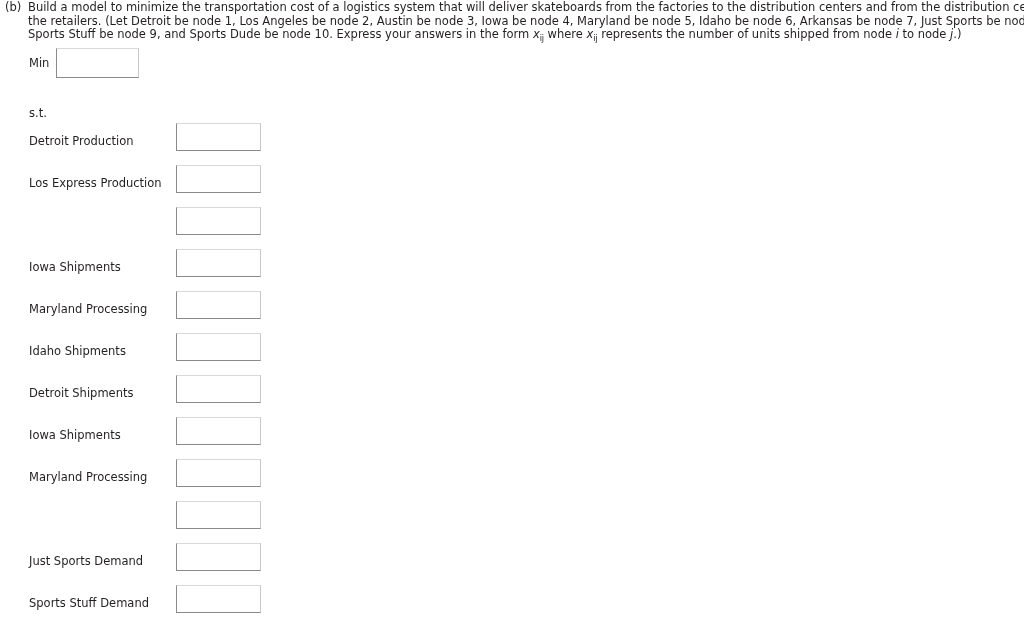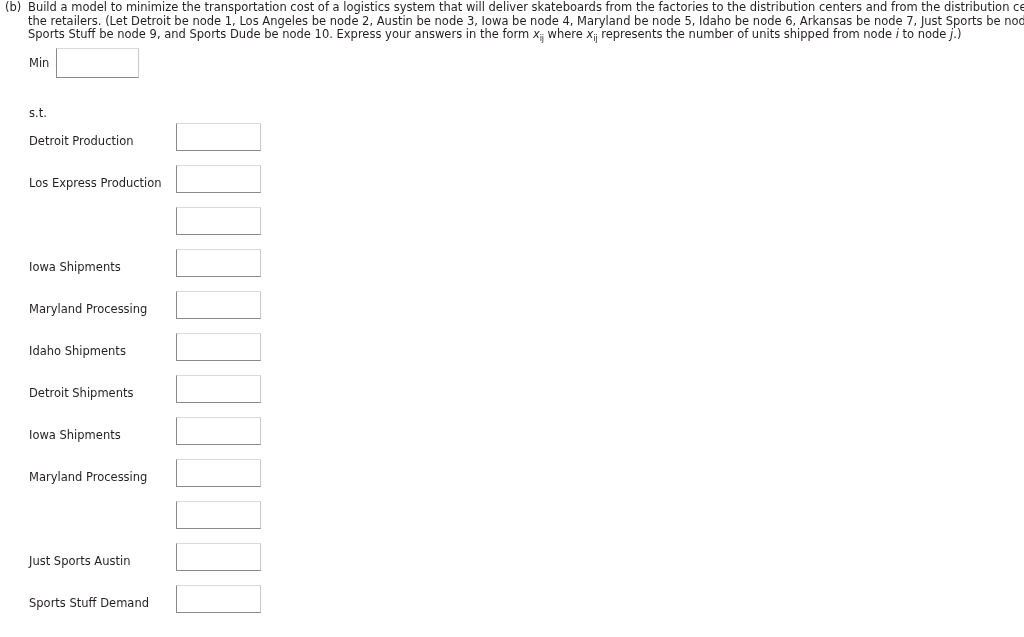--- a/index.html
+++ b/index.html
@@ -232,21 +232,21 @@
     </div>
 
     <div class="c-row">
       <span class="c-field">
         <input class="ansbox" type="text" value="" style="">
       </span>
     </div>
 
 
     <div class="c-row">
-      <span class="c-label">Just Sports Austin</span>
+      <span class="c-label">Just Sports Demand</span>
       <span class="c-field">
         <input class="ansbox" type="text" value="" style="">
       </span>
     </div>
 
     <div class="c-row">
       <span class="c-label">Sports Stuff Demand</span>
       <span class="c-field">
         <input class="ansbox" type="text" value="" style="">
       </span>

